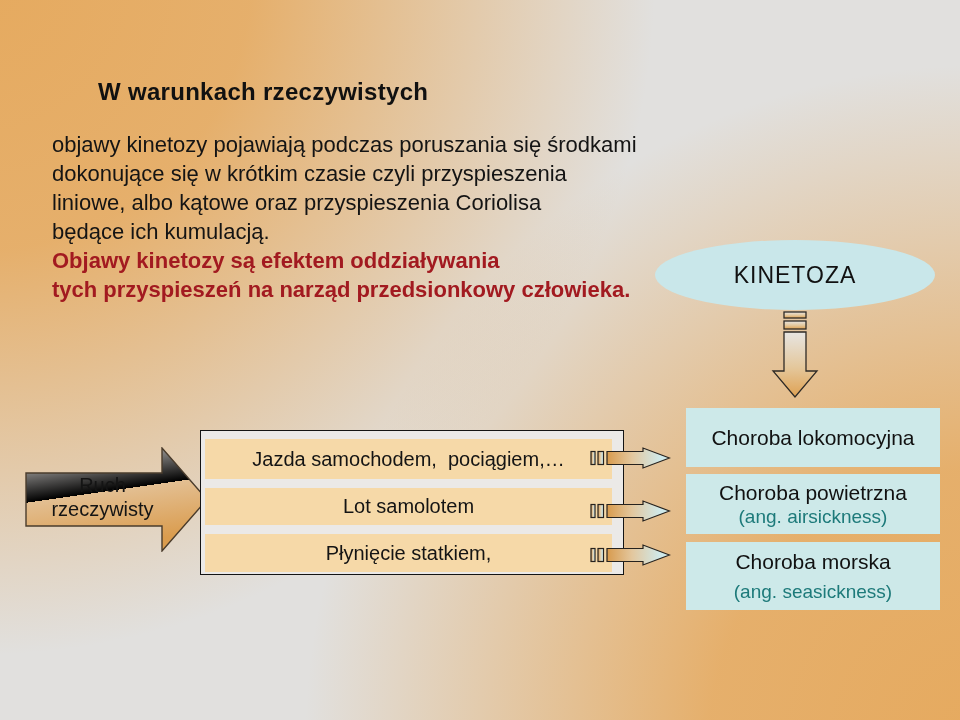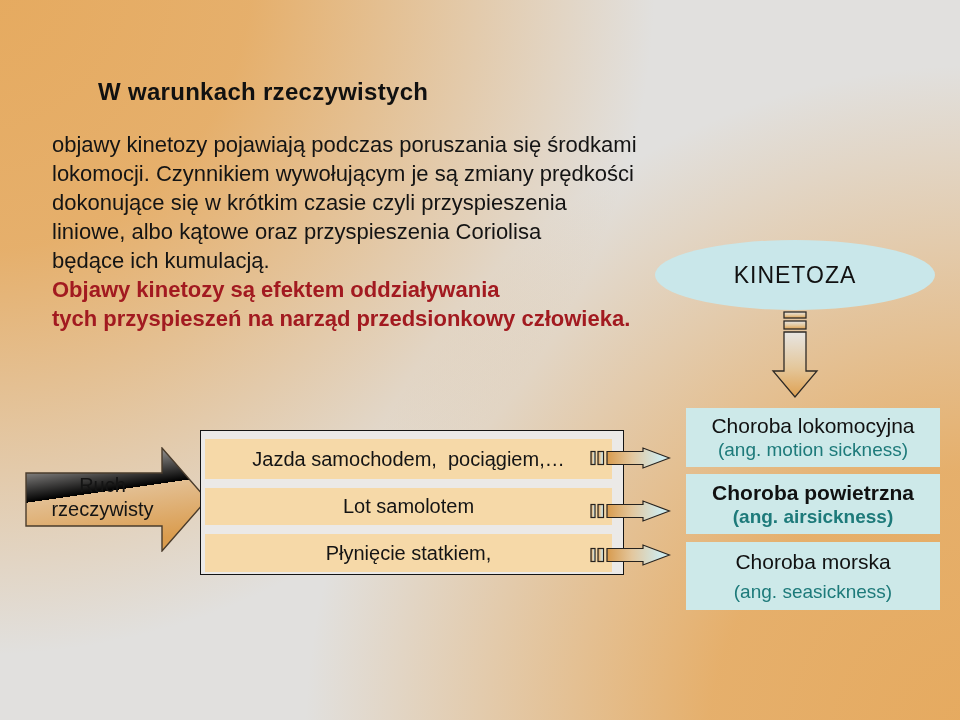--- a/index.html
+++ b/index.html
@@ -44,35 +44,34 @@
   .mode-row span{font-size:20px;color:#141414;white-space:pre;}
   .row-0{top:8px;height:40px;}
   .row-1{top:57px;height:37px;}
   .row-2{top:103px;height:38px;}
 
   .disease-box{
     position:absolute;left:686px;width:254px;background:#cde9e9;
     display:flex;flex-direction:column;align-items:center;justify-content:center;
   }
   .db-0{top:408px;height:59px;gap:1px;}
-  .db-1{top:474px;height:60px;gap:1px;font-weight:bold;}
+  .db-1{top:474px;height:60px;gap:1px;}
   .db-2{top:542px;height:68px;gap:7px;}
   .disease-name{font-size:21px;color:#111;white-space:pre;}
   .disease-eng{font-size:19px;color:#1d7a7a;white-space:pre;}
 </style>
 </head>
 <body>
 
 <div class="slide">
 
   <div class="title">W warunkach rzeczywistych</div>
 
   <div class="body-text">
     <div class="bline">objawy kinetozy pojawiają podczas poruszania się środkami</div>
-    <div class="bline">lokomocji. Czynnikiem wywołującym je są zmiany prędkości</div>
     <div class="bline">dokonujące się w krótkim czasie czyli przyspieszenia</div>
     <div class="bline">liniowe, albo kątowe oraz przyspieszenia Coriolisa</div>
     <div class="bline">będące ich kumulacją.</div>
     <div class="rline">Objawy kinetozy są efektem oddziaływania</div>
     <div class="rline">tych przyspieszeń na narząd przedsionkowy człowieka.</div>
   </div>
 
   <div class="kinetoza">
     <span>KINETOZA</span>
   </div>
@@ -144,21 +143,20 @@
   <svg class="abs" style="left:590px;top:544px;" width="81" height="22" viewBox="0 0 81 22">
     <g fill="url(#gradFlow)" stroke="#26221e" stroke-width="1.2">
       <rect x="1" y="4.5" width="4" height="13"></rect>
       <rect x="8" y="4.5" width="5.5" height="13"></rect>
       <polygon points="17,4.5 53,4.5 53,1 79.5,11 53,21 53,17.5 17,17.5"></polygon>
     </g>
   </svg>
 
   <div class="disease-box db-0">
     <div class="disease-name">Choroba lokomocyjna</div>
-    <div class="disease-eng">(ang. motion sickness)</div>
   </div>
   <div class="disease-box db-1">
     <div class="disease-name">Choroba powietrzna</div>
     <div class="disease-eng">(ang. airsickness)</div>
   </div>
   <div class="disease-box db-2">
     <div class="disease-name">Choroba morska</div>
     <div class="disease-eng">(ang. seasickness)</div>
   </div>
 

